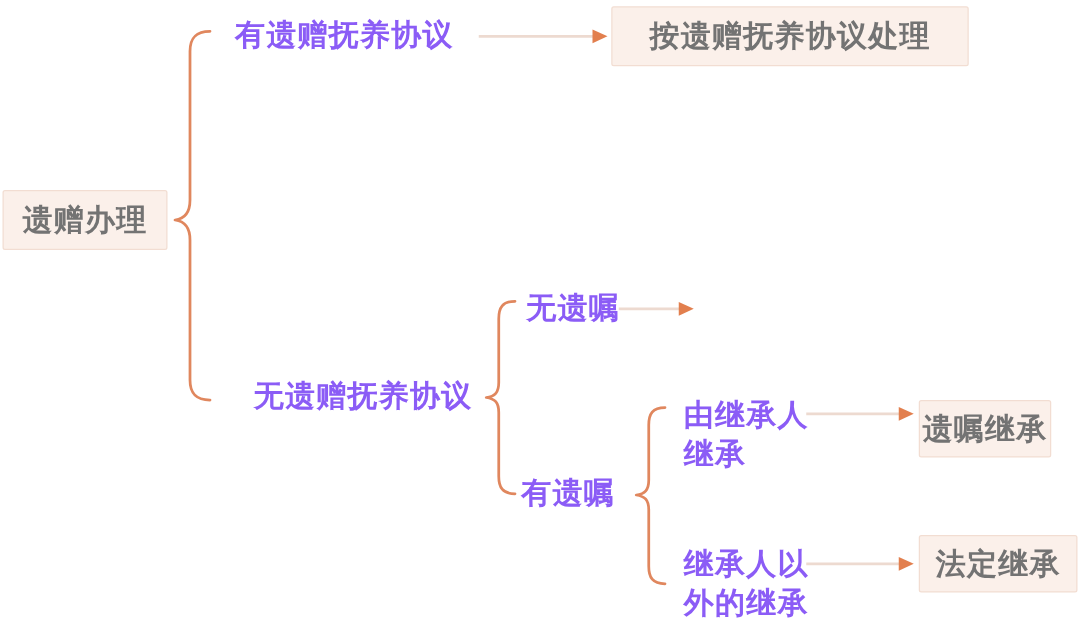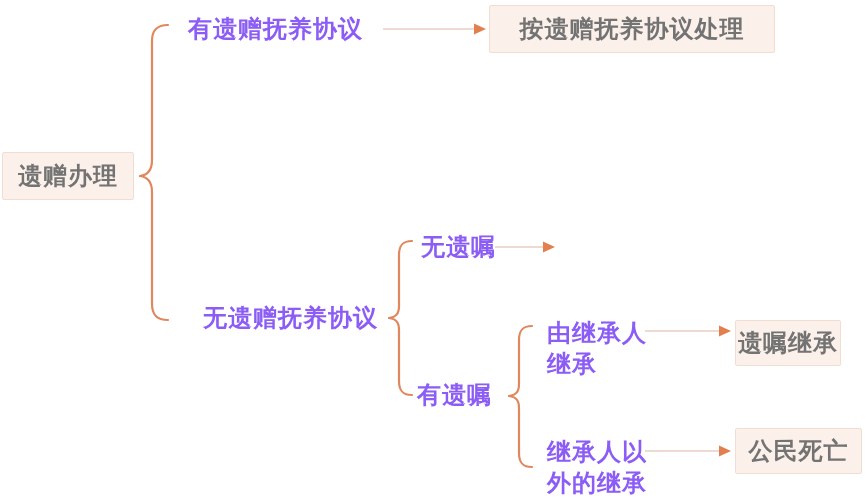--- a/index.html
+++ b/index.html
@@ -116,15 +116,15 @@
 继承</div>
 
   <div class="node-label center" style="left:545px;top:434px;width:104px;height:68px;font-size:24px;">继承人以
 外的继承</div>
 
   <div class="node-box" style="left:489px;top:5px;width:286px;height:48px;font-size:24px;">按遗赠抚养协议处理</div>
 
 
   <div class="node-box" style="left:735px;top:320px;width:106px;height:46px;font-size:24px;">遗嘱继承</div>
 
-  <div class="node-box" style="left:735px;top:428px;width:127px;height:46px;font-size:24px;">公民死亡</div>
+  <div class="node-box" style="left:735px;top:428px;width:127px;height:46px;font-size:24px;">法定继承</div>
 
 </div>
 
 </body></html>

